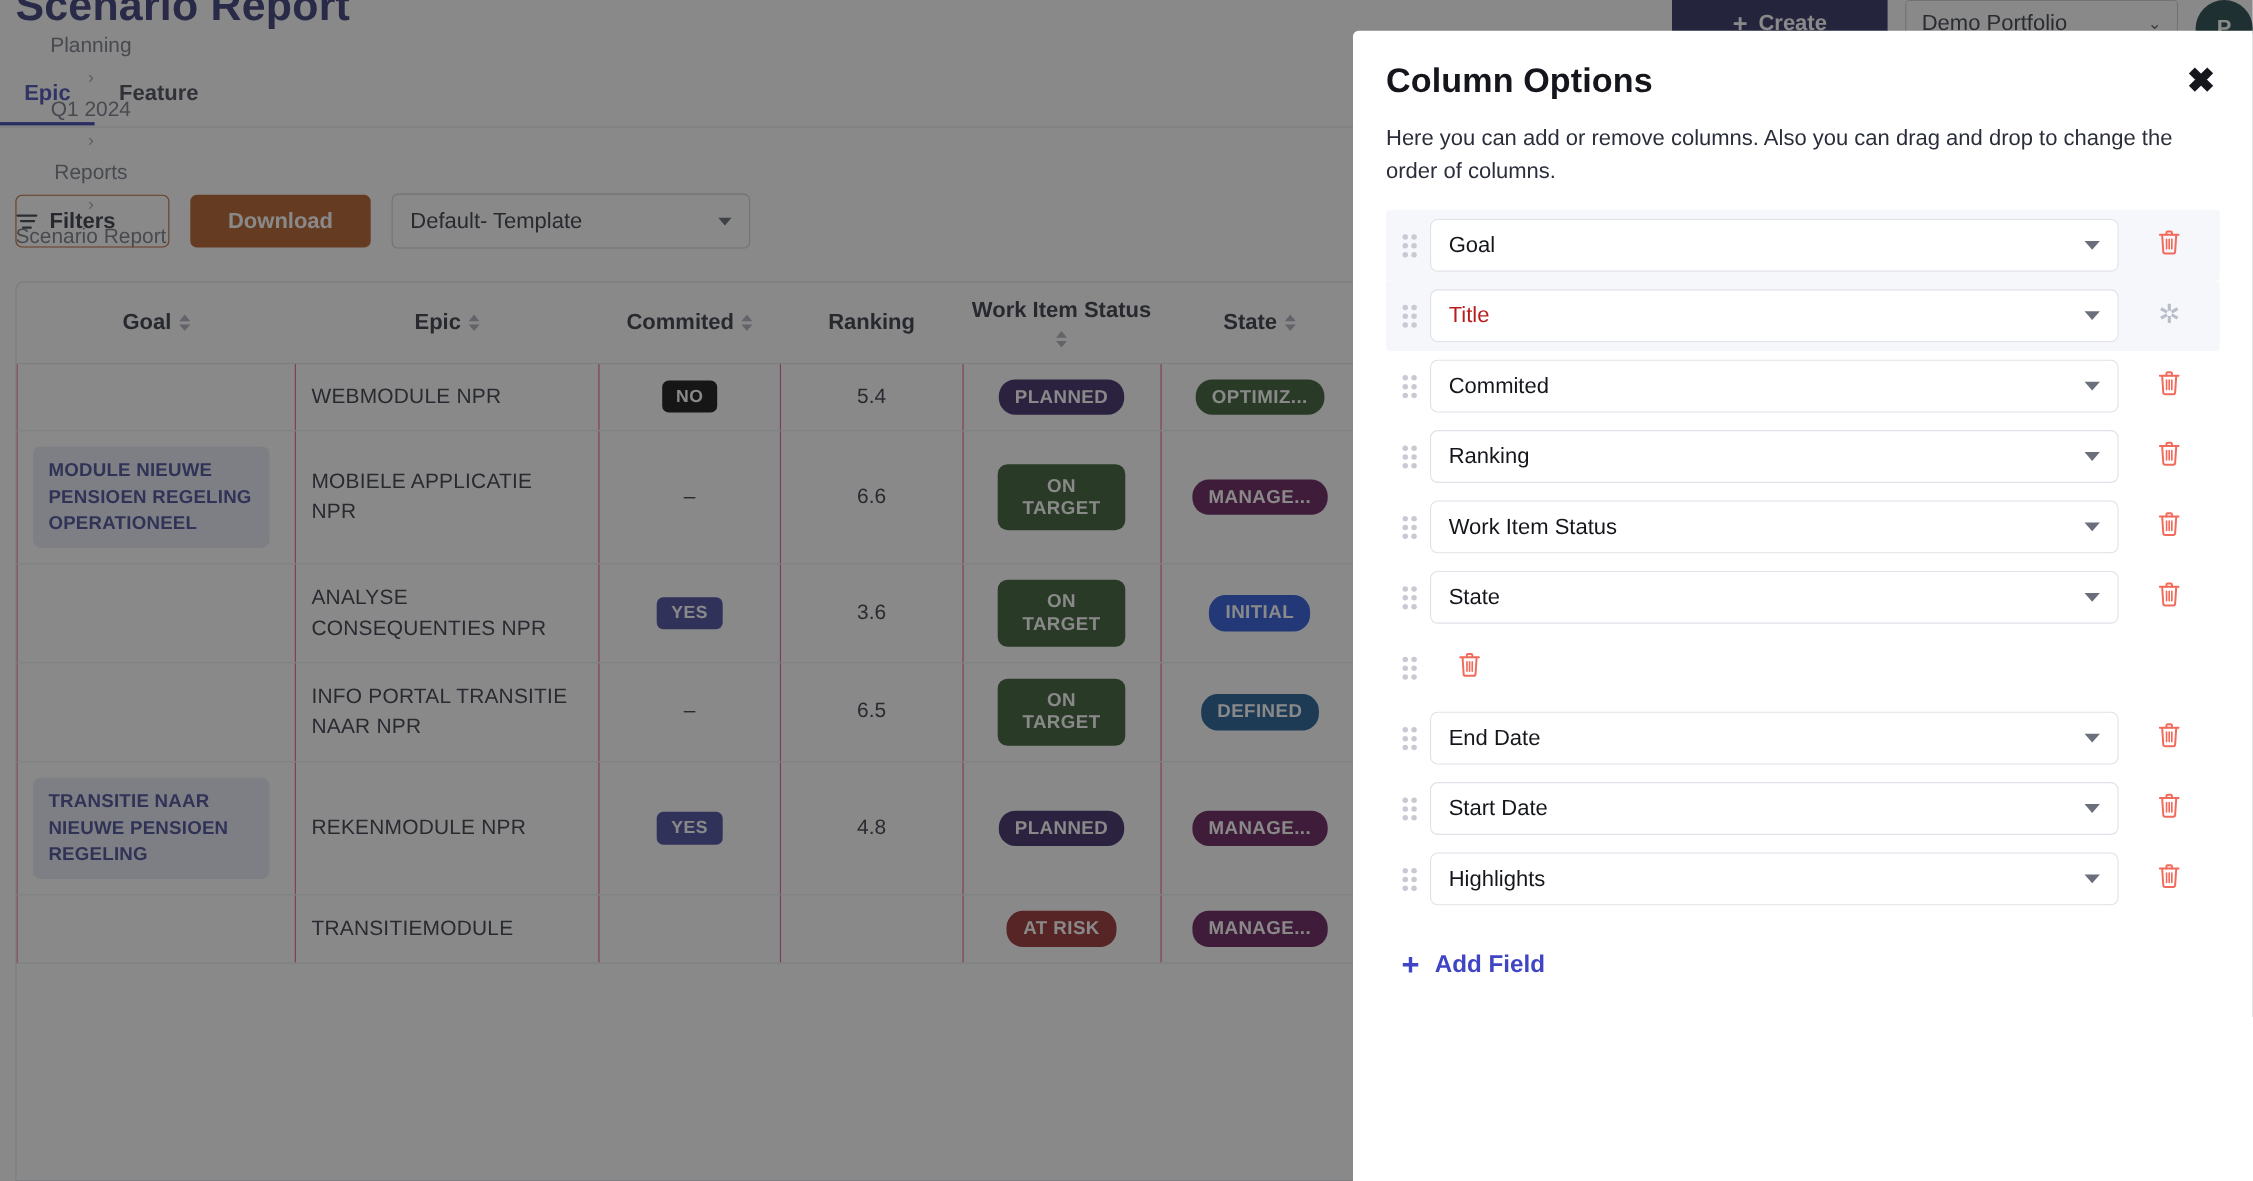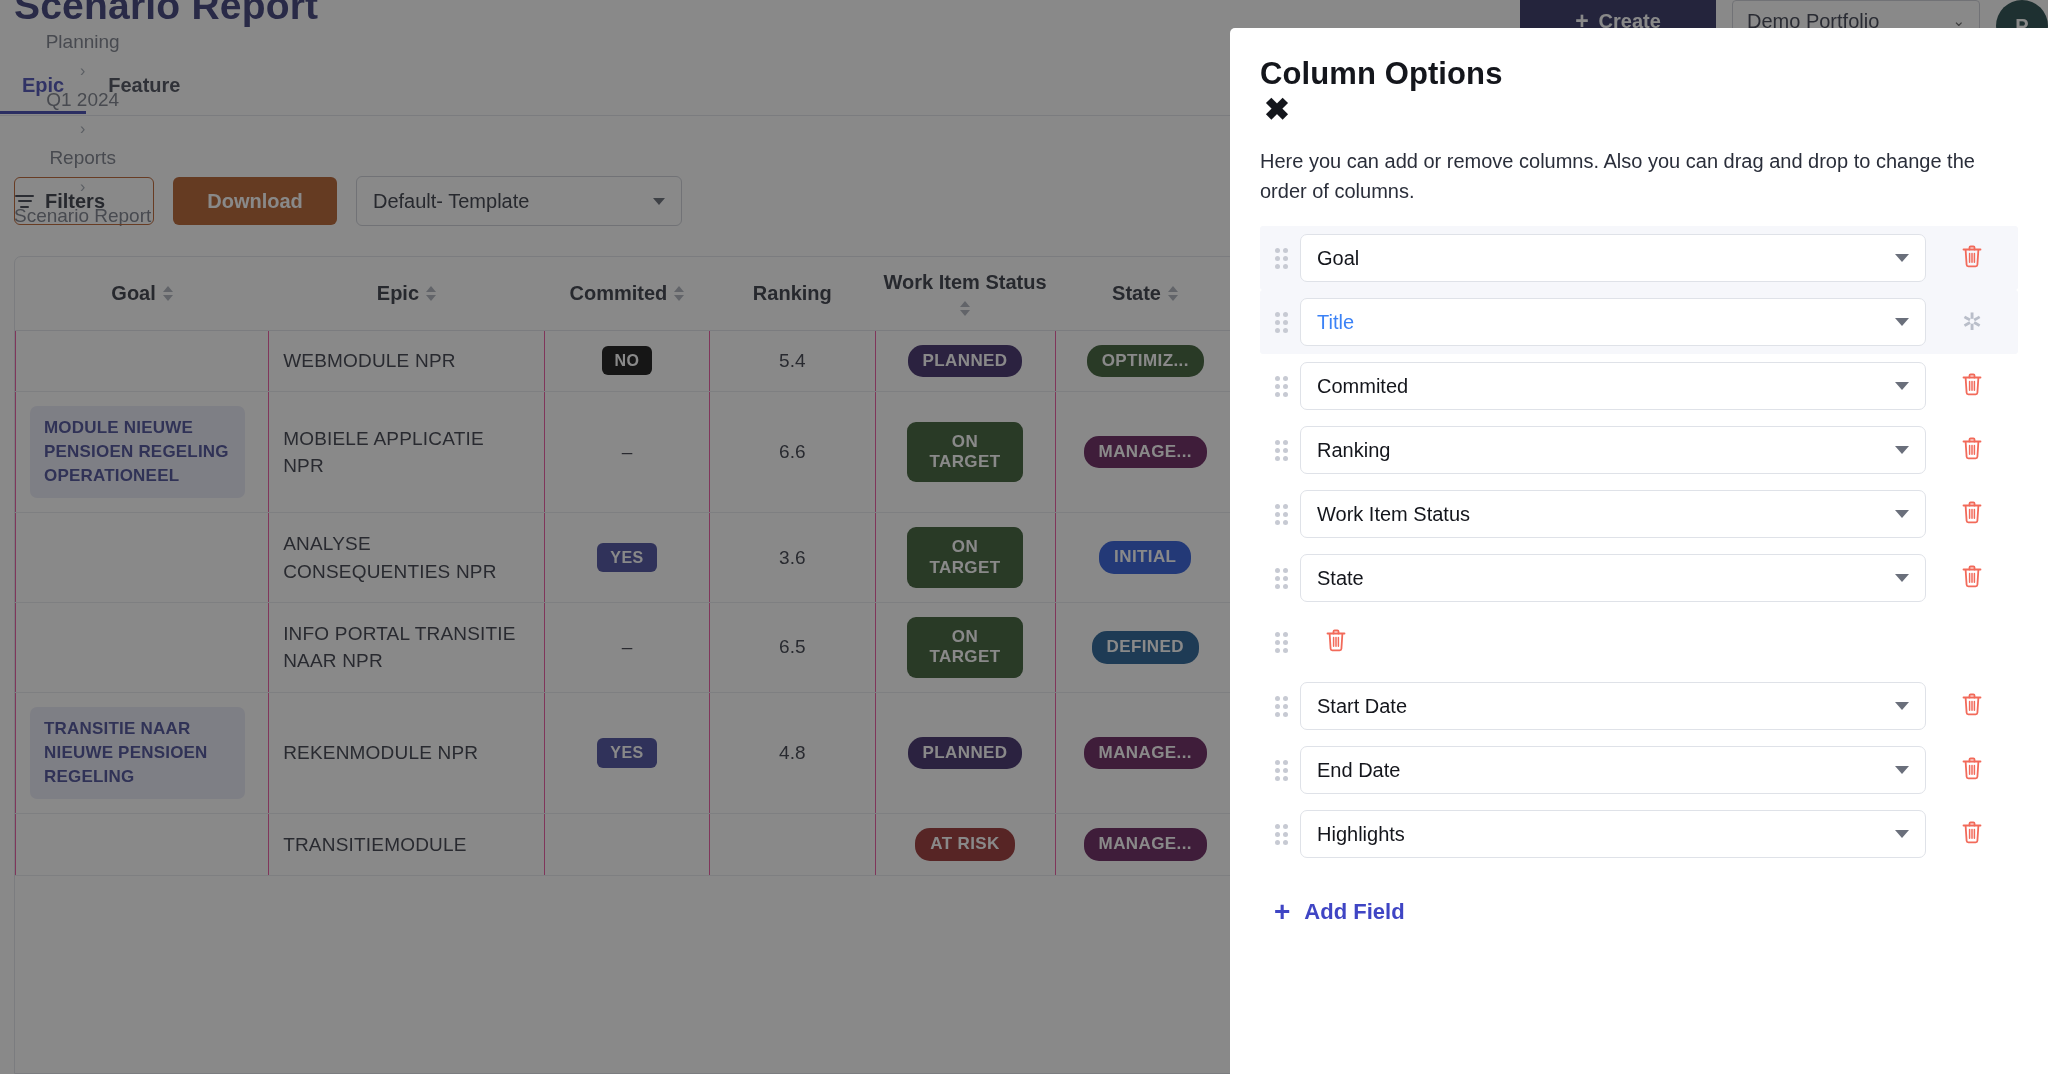--- a/index.html
+++ b/index.html
@@ -118,39 +118,39 @@
 
   
   #dim { position: absolute; inset: 0; background: rgba(40,40,40,.55); }
 
   
   #panel {
     position: absolute; right: 0; top: 28px; width: 818px; height: 1046px;
     background: #ffffff; border-radius: 5px 0 0 0; padding: 0 30px;
     overflow: hidden;
   }
-  .panel-head { display: flex; align-items: flex-start; justify-content: space-between; padding-top: 28px; flex-direction: column; }
+  .panel-head { display: flex; align-items: flex-start; justify-content: space-between; padding-top: 28px; }
   .panel-title { font-size: 31px; font-weight: 700; color: #14161c; letter-spacing: .1px; }
   .panel-close { font-size: 31px; font-weight: 700; color: #14161c; line-height: 1; cursor: pointer; padding: 2px 4px; }
   .panel-sub { margin-top: 19px; font-size: 20px; color: #2a2e3a; line-height: 1.5; max-width: 740px; }
 
   .field-list { margin-top: 20px; }
   .field-row {
     display: flex; align-items: center; height: 64px; padding: 0 4px 0 8px; border-radius: 3px;
   }
   .field-row.alt { background: #f6f7fb; }
   .grip { width: 26px; display: flex; justify-content: center; flex: 0 0 26px; }
   .grip-dots { display: grid; grid-template-columns: repeat(2, 5px); grid-template-rows: repeat(3, 5px); gap: 3px; }
   .grip-dots i { display: block; width: 5px; height: 5px; border-radius: 50%; background: #c7cad3; }
   .field-box {
     flex: 1; height: 48px; border: 1px solid #dfe2e8; border-radius: 7px; background: #fff;
     display: flex; align-items: center; justify-content: space-between; padding: 0 16px;
     margin: 0 4px 0 6px; font-size: 20px; color: #14161c;
   }
-  .field-box.placeholder span.lbl { color: #3b82f6; text-align: right; }
+  .field-box.placeholder span.lbl { color: #b91c1c; text-align: right; }
   .dd-caret { width: 0; height: 0; border-left: 7px solid transparent; border-right: 7px solid transparent;
     border-top: 8px solid #6a6f7b; }
   .row-action { width: 84px; display: flex; align-items: center; justify-content: center; flex: 0 0 84px; }
   .trash { cursor: pointer; }
   .asterisk { color: #b9bec9; font-size: 24px; line-height: 1; }
 
   .add-field {
     margin-top: 32px; margin-left: 14px; display: inline-flex; align-items: center; gap: 14px;
     color: #3f45c4; font-size: 22px; font-weight: 600; cursor: pointer;
   }
@@ -507,45 +507,45 @@
             <div class="grip-dots">
               <i></i>
               <i></i>
               <i></i>
               <i></i>
               <i></i>
               <i></i>
             </div>
           </div>
           <div class="field-box">
+            <span class="lbl">End Date</span>
+            <span class="dd-caret"></span>
+          </div>
+          <div class="row-action">
+            <span class="trash"><svg width="22" height="25" viewBox="0 0 22 25" fill="none" xmlns="http://www.w3.org/2000/svg">
+                <path d="M2.5 5.5h17" stroke="#f26a5a" stroke-width="1.8" stroke-linecap="round"></path>
+                <path d="M8.5 5.5V3.6c0-.6.5-1.1 1.1-1.1h2.8c.6 0 1.1.5 1.1 1.1v1.9" stroke="#f26a5a" stroke-width="1.8" stroke-linecap="round"></path>
+                <path d="M4.6 5.5l1 15.3c.05.9.8 1.6 1.7 1.6h7.4c.9 0 1.65-.7 1.7-1.6l1-15.3" stroke="#f26a5a" stroke-width="1.8" stroke-linejoin="round"></path>
+                <path d="M8.6 9.6v8.6M11 9.6v8.6M13.4 9.6v8.6" stroke="#f26a5a" stroke-width="1.5" stroke-linecap="round"></path>
+              </svg></span>
+          </div>
+        </div>
+        <div class="field-row">
+          <div class="grip">
+            <div class="grip-dots">
+              <i></i>
+              <i></i>
+              <i></i>
+              <i></i>
+              <i></i>
+              <i></i>
+            </div>
+          </div>
+          <div class="field-box">
             <span class="lbl">Start Date</span>
-            <span class="dd-caret"></span>
-          </div>
-          <div class="row-action">
-            <span class="trash"><svg width="22" height="25" viewBox="0 0 22 25" fill="none" xmlns="http://www.w3.org/2000/svg">
-                <path d="M2.5 5.5h17" stroke="#f26a5a" stroke-width="1.8" stroke-linecap="round"></path>
-                <path d="M8.5 5.5V3.6c0-.6.5-1.1 1.1-1.1h2.8c.6 0 1.1.5 1.1 1.1v1.9" stroke="#f26a5a" stroke-width="1.8" stroke-linecap="round"></path>
-                <path d="M4.6 5.5l1 15.3c.05.9.8 1.6 1.7 1.6h7.4c.9 0 1.65-.7 1.7-1.6l1-15.3" stroke="#f26a5a" stroke-width="1.8" stroke-linejoin="round"></path>
-                <path d="M8.6 9.6v8.6M11 9.6v8.6M13.4 9.6v8.6" stroke="#f26a5a" stroke-width="1.5" stroke-linecap="round"></path>
-              </svg></span>
-          </div>
-        </div>
-        <div class="field-row">
-          <div class="grip">
-            <div class="grip-dots">
-              <i></i>
-              <i></i>
-              <i></i>
-              <i></i>
-              <i></i>
-              <i></i>
-            </div>
-          </div>
-          <div class="field-box">
-            <span class="lbl">End Date</span>
             <span class="dd-caret"></span>
           </div>
           <div class="row-action">
             <span class="trash"><svg width="22" height="25" viewBox="0 0 22 25" fill="none" xmlns="http://www.w3.org/2000/svg">
                 <path d="M2.5 5.5h17" stroke="#f26a5a" stroke-width="1.8" stroke-linecap="round"></path>
                 <path d="M8.5 5.5V3.6c0-.6.5-1.1 1.1-1.1h2.8c.6 0 1.1.5 1.1 1.1v1.9" stroke="#f26a5a" stroke-width="1.8" stroke-linecap="round"></path>
                 <path d="M4.6 5.5l1 15.3c.05.9.8 1.6 1.7 1.6h7.4c.9 0 1.65-.7 1.7-1.6l1-15.3" stroke="#f26a5a" stroke-width="1.8" stroke-linejoin="round"></path>
                 <path d="M8.6 9.6v8.6M11 9.6v8.6M13.4 9.6v8.6" stroke="#f26a5a" stroke-width="1.5" stroke-linecap="round"></path>
               </svg></span>
           </div>

